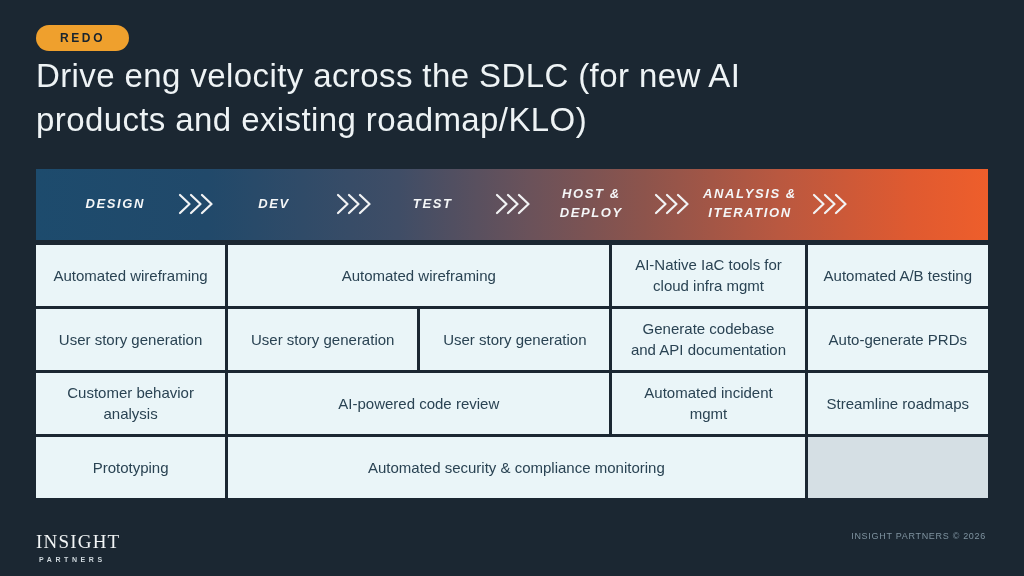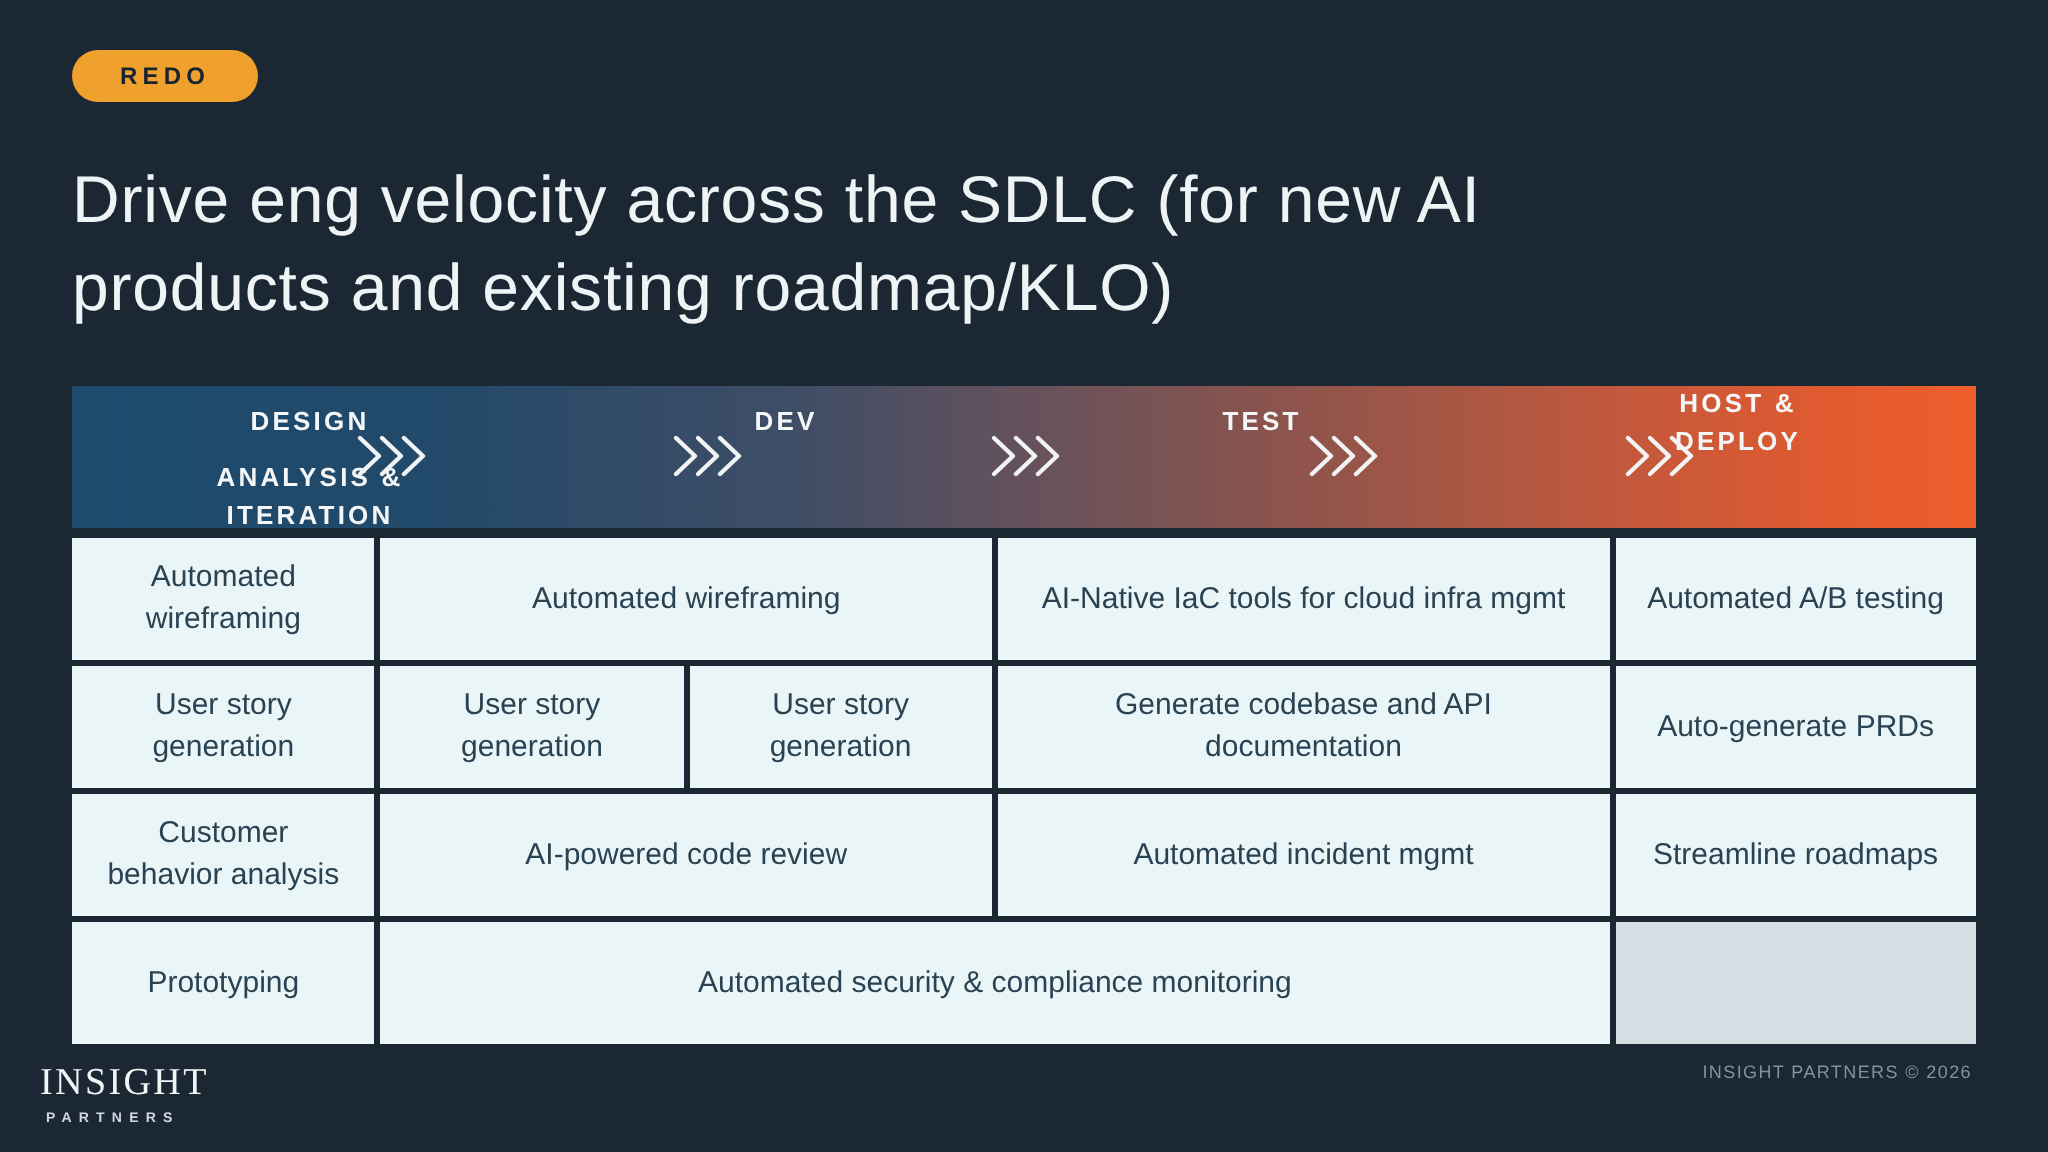--- a/index.html
+++ b/index.html
@@ -16,79 +16,80 @@
     background:#efa02d;
     color:#18242f;
     border-radius:14px;
     padding:6px 24px;
     font-size:12px;
     font-weight:bold;
     letter-spacing:2.6px;
   }
 
   .title {
-    margin-top:27px;
+    margin-top:3px;
     font-size:33px;
     font-weight:normal;
     color:#eef3f5;
     letter-spacing:0.4px;
     line-height:1.33;
     max-width:815px;
   }
 
   .sdlc-table { margin-top:27px; }
 
   .phase-header {
     position:relative;
     height:71px;
     display:grid;
-    grid-template-columns:repeat(4,1fr);
+    grid-template-columns:repeat(6,1fr);
     align-items:center;
     background:linear-gradient(90deg,
       #1d4b6d 0%, #21496a 18%, #3f4d66 38%, #6b525a 52%,
       #8d544c 64%, #b95840 78%, #e05a30 92%, #ee5e2b 100%);
+    font-style:italic;
   }
   .phase { display:flex; justify-content:center; align-items:center; }
   .phase-label {
     color:#f4f6f7;
     font-size:13px;
     font-weight:bold;
     letter-spacing:1.6px;
     text-align:center;
     line-height:1.45;
     max-width:100px;
   }
   .chev { position:absolute; top:50%; transform:translate(-50%,-50%); }
   .chev svg { display:block; }
   .chev-1 { left:16.667%; } .chev-2 { left:33.333%; } .chev-3 { left:50%; }
   .chev-4 { left:66.667%; } .chev-5 { left:83.333%; }
 
   .body-grid {
     margin-top:5px;
     display:grid;
-    grid-template-columns:repeat(5,1fr);
+    grid-template-columns:repeat(4,1fr);
     grid-auto-rows:61px;
     gap:3px;
   }
   .cell {
     background:#eaf5f8;
     color:#2a4353;
     font-size:15px;
     display:flex;
     align-items:center;
     justify-content:center;
     text-align:center;
     line-height:1.4;
     padding:2px 16px;
   }
   .cell.empty { background:#d5dfe4; }
 
   .footer {
     position:absolute;
-    left:20px; right:38px; bottom:13px;
+    left:36px; right:38px; bottom:13px;
     display:flex;
     justify-content:space-between;
     align-items:flex-end;
   }
   .logo-primary {
     font-family:"Liberation Serif", serif;
     color:#f2f5f6;
     font-size:19px;
     letter-spacing:1.2px;
   }

